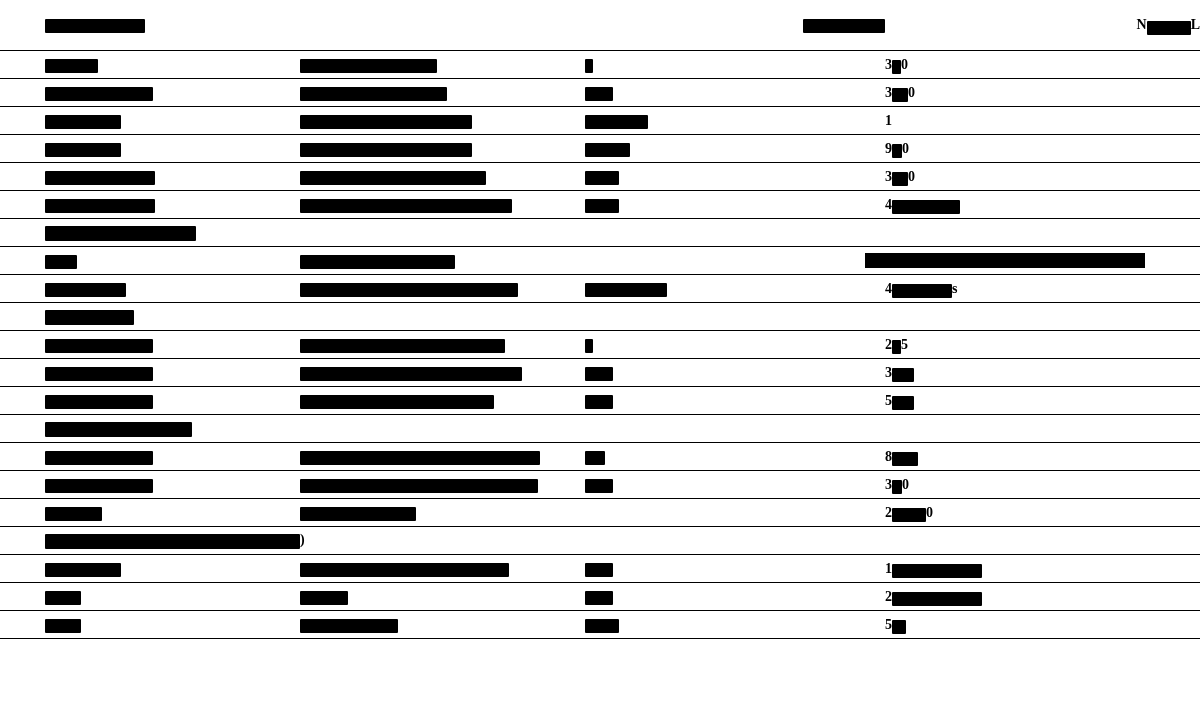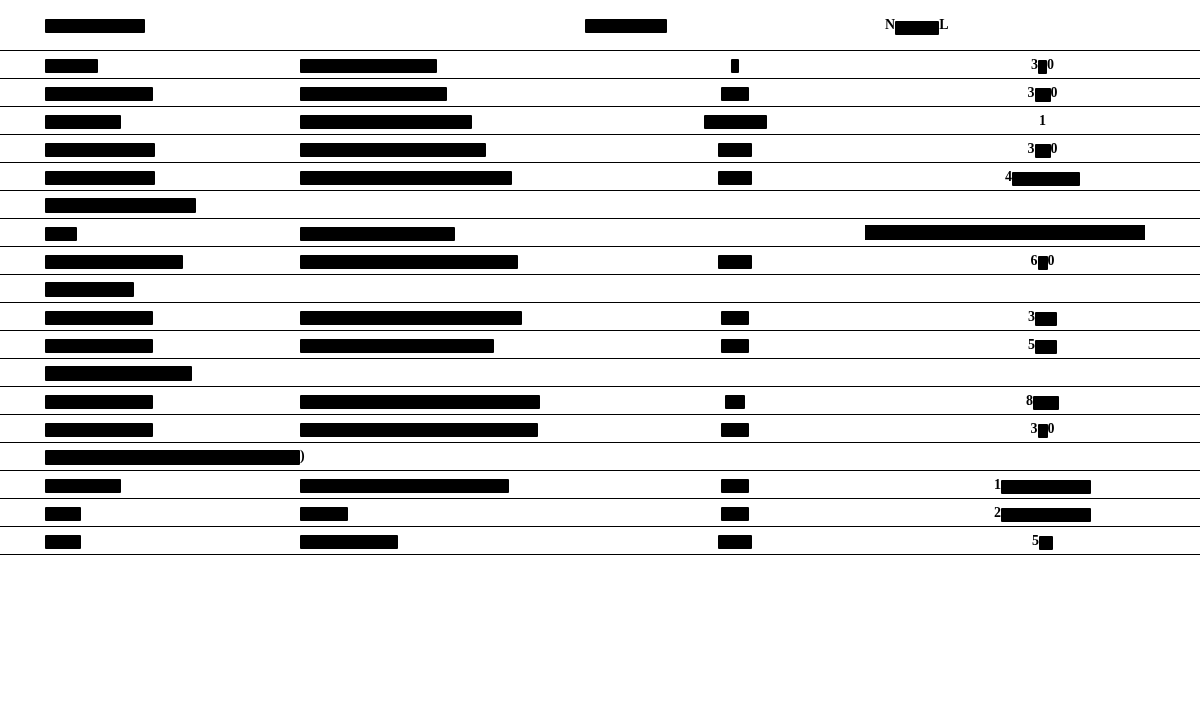--- a/index.html
+++ b/index.html
@@ -57,33 +57,33 @@
   .bar {
     display: inline-block;
     background: #000000;
     height: 14px;
     vertical-align: middle;
     border-radius: 1px;
   }
   .bar.tall { height: 15px; }
   .cellpad-0 { padding-left: 45px; }
   .cellpad-1 { padding-left: 5px; }
-  .cell-center { text-align: center; }
+  .cell-center { }
 
   .num {
     font-weight: bold;
     font-size: 14px;
     position: relative;
     white-space: nowrap;
   }
   .num .bar {
     position: relative;
     top: 2px;
   }
-  .hdr-center { text-align: left; }
+  .hdr-center { text-align: right; }
 
   .overlay-wide {
     display: inline-block;
     background: #000;
     height: 15px;
     vertical-align: middle;
   }
   .trail {
     font-weight: bold;
     font-size: 14px;
@@ -129,20 +129,26 @@
           <td class="cell-center"><span class="bar" style="width: 28px;"></span></td>
           <td class="cell-center"><span class="num">3<span class="bar" style="width: 16px;"></span>0</span></td>
         </tr>
         <tr>
           <td class="cellpad-0"><span class="bar" style="width: 76px;"></span></td>
           <td class="cellpad-1"><span class="bar" style="width: 172px;"></span></td>
           <td class="cell-center"><span class="bar" style="width: 63px;"></span></td>
           <td class="cell-center"><span class="num">1</span></td>
         </tr>
         <tr>
+          <td class="cellpad-0"><span class="bar" style="width: 76px;"></span></td>
+          <td class="cellpad-1"><span class="bar" style="width: 172px;"></span></td>
+          <td class="cell-center"><span class="bar" style="width: 45px;"></span></td>
+          <td class="cell-center"><span class="num">9<span class="bar" style="width: 10px;"></span>0</span></td>
+        </tr>
+        <tr>
           <td class="cellpad-0"><span class="bar" style="width: 110px;"></span></td>
           <td class="cellpad-1"><span class="bar" style="width: 186px;"></span></td>
           <td class="cell-center"><span class="bar" style="width: 34px;"></span></td>
           <td class="cell-center"><span class="num">3<span class="bar" style="width: 16px;"></span>0</span></td>
         </tr>
         <tr>
           <td class="cellpad-0"><span class="bar" style="width: 110px;"></span></td>
           <td class="cellpad-1"><span class="bar" style="width: 212px;"></span></td>
           <td class="cell-center"><span class="bar" style="width: 34px;"></span></td>
           <td class="cell-center"><span class="num">4<span class="bar" style="width: 68px;"></span></span></td>
@@ -152,27 +158,33 @@
         </tr>
         <tr>
           <td class="cellpad-0"><span class="bar" style="width: 32px;"></span></td>
           <td class="cellpad-1"><span class="bar" style="width: 155px;"></span></td>
           <td class="cell-center"></td>
           <td class="cell-center" style="position: relative;">
             <span class="overlay-wide" style="width: 280px; position: absolute; left: -20px; top: 6px;"></span>
           </td>
         </tr>
         <tr>
-          <td class="cellpad-0"><span class="bar" style="width: 138px;"></span></td>
+          <td class="cellpad-0"><span class="bar" style="width: 81px;"></span></td>
           <td class="cellpad-1"><span class="bar" style="width: 218px;"></span></td>
-          <td class="cell-center"><span class="bar" style="width: 34px;"></span></td>
-          <td class="cell-center"><span class="num">6<span class="bar" style="width: 10px;"></span>0</span></td>
+          <td class="cell-center"><span class="bar" style="width: 82px;"></span></td>
+          <td class="cell-center"><span class="num">4<span class="bar" style="width: 60px;"></span><span>s</span></span></td>
         </tr>
         <tr class="spanrow">
           <td colspan="4" class="cellpad-0"><span class="bar tall" style="width: 89px;"></span></td>
+        </tr>
+        <tr>
+          <td class="cellpad-0"><span class="bar" style="width: 108px;"></span></td>
+          <td class="cellpad-1"><span class="bar" style="width: 205px;"></span></td>
+          <td class="cell-center"><span class="bar" style="width: 8px;"></span></td>
+          <td class="cell-center"><span class="num">2<span class="bar" style="width: 9px;"></span>5</span></td>
         </tr>
         <tr>
           <td class="cellpad-0"><span class="bar" style="width: 108px;"></span></td>
           <td class="cellpad-1"><span class="bar" style="width: 222px;"></span></td>
           <td class="cell-center"><span class="bar" style="width: 28px;"></span></td>
           <td class="cell-center"><span class="num">3<span class="bar" style="width: 22px;"></span></span></td>
         </tr>
         <tr>
           <td class="cellpad-0"><span class="bar" style="width: 108px;"></span></td>
           <td class="cellpad-1"><span class="bar" style="width: 194px;"></span></td>
@@ -186,20 +198,26 @@
           <td class="cellpad-0"><span class="bar" style="width: 108px;"></span></td>
           <td class="cellpad-1"><span class="bar" style="width: 240px;"></span></td>
           <td class="cell-center"><span class="bar" style="width: 20px;"></span></td>
           <td class="cell-center"><span class="num">8<span class="bar" style="width: 26px;"></span></span></td>
         </tr>
         <tr>
           <td class="cellpad-0"><span class="bar" style="width: 108px;"></span></td>
           <td class="cellpad-1"><span class="bar" style="width: 238px;"></span></td>
           <td class="cell-center"><span class="bar" style="width: 28px;"></span></td>
           <td class="cell-center"><span class="num">3<span class="bar" style="width: 10px;"></span>0</span></td>
+        </tr>
+        <tr>
+          <td class="cellpad-0"><span class="bar" style="width: 57px;"></span></td>
+          <td class="cellpad-1"><span class="bar" style="width: 116px;"></span></td>
+          <td class="cell-center"></td>
+          <td class="cell-center"><span class="num">2<span class="bar" style="width: 34px;"></span>0</span></td>
         </tr>
         <tr class="spanrow">
           <td colspan="4" class="cellpad-0"><span class="bar tall" style="width: 255px;"></span><span class="trail">)</span></td>
         </tr>
         <tr>
           <td class="cellpad-0"><span class="bar" style="width: 76px;"></span></td>
           <td class="cellpad-1"><span class="bar" style="width: 209px;"></span></td>
           <td class="cell-center"><span class="bar" style="width: 28px;"></span></td>
           <td class="cell-center"><span class="num">1<span class="bar" style="width: 90px;"></span></span></td>
         </tr>

